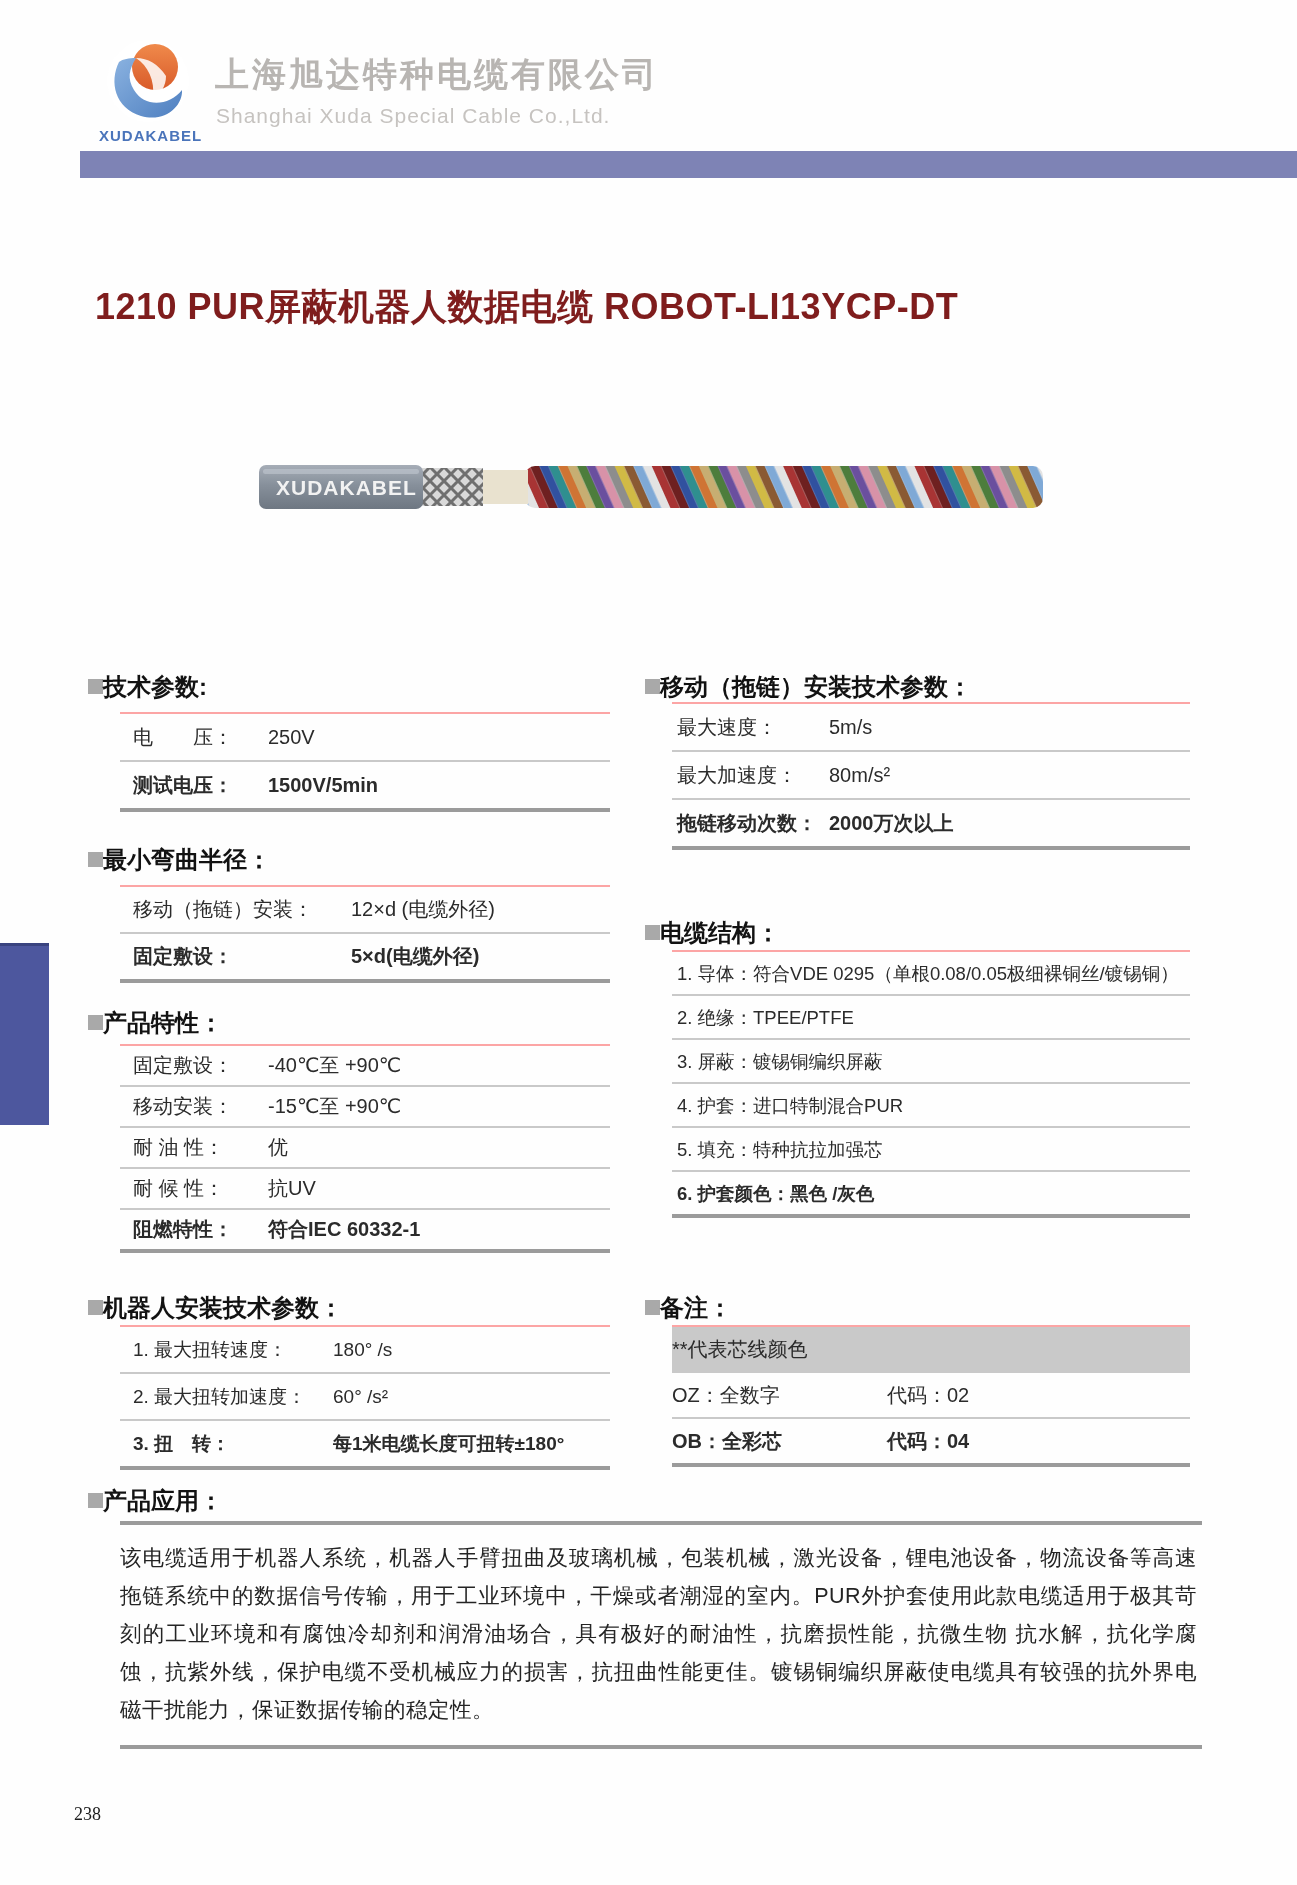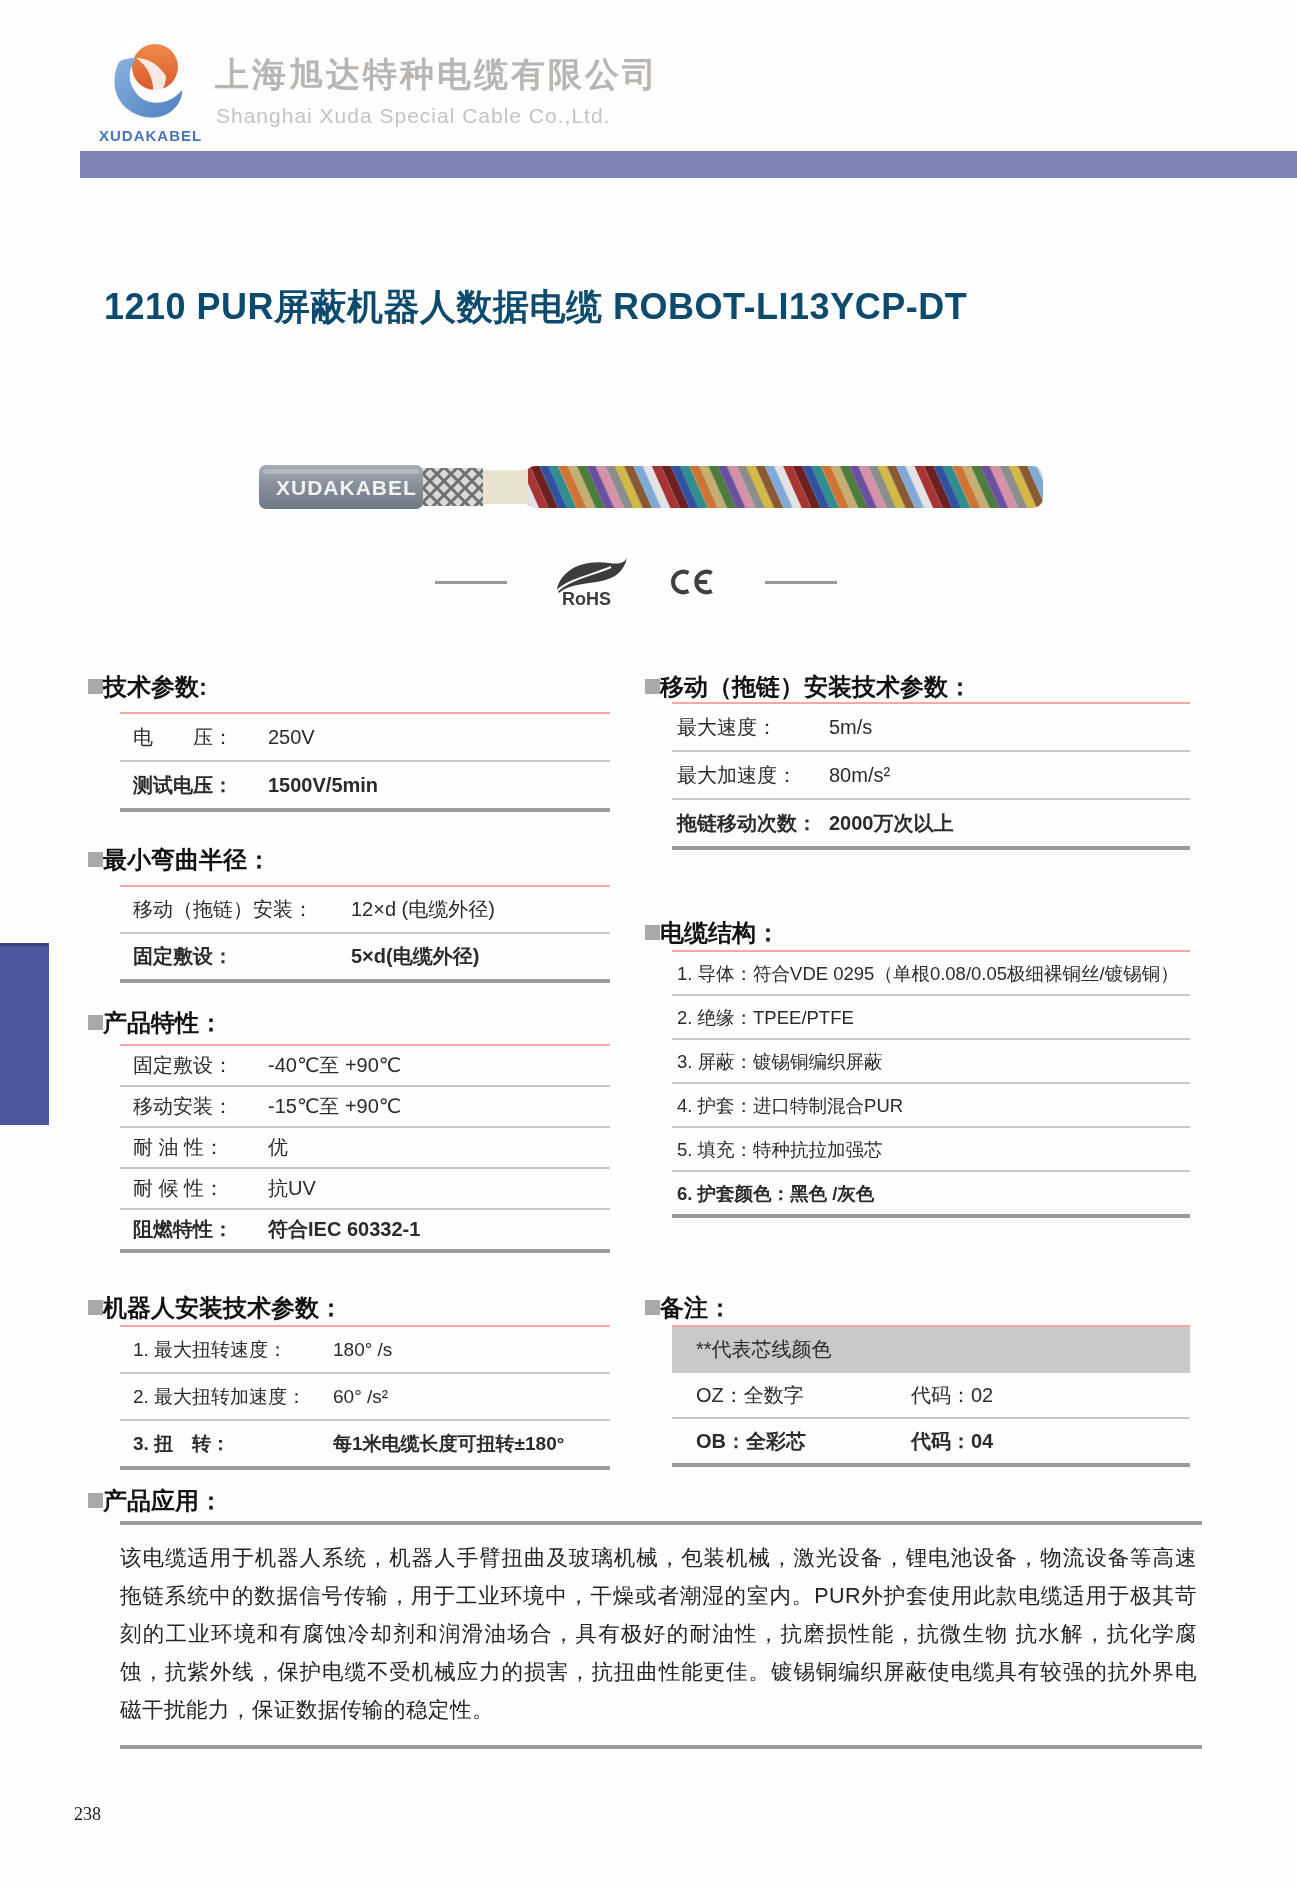--- a/index.html
+++ b/index.html
@@ -10,41 +10,41 @@
     color:#222;
   }
   .abs{position:absolute;}
   
   .brand{left:99px;top:127px;width:100px;text-align:center;
     font-size:15px;font-weight:bold;color:#4a74ba;letter-spacing:1px;}
   .co-cn{left:215px;top:52px;font-size:34px;font-weight:bold;color:#b8b5b2;letter-spacing:3px;}
   .co-en{left:216px;top:104px;font-size:21px;color:#c6c3c0;letter-spacing:1px;}
   .topbar{left:80px;top:151px;width:1217px;height:27px;background:#7e83b5;}
   .sidetab{left:0;top:943px;width:49px;height:179px;background:#4d579e;border-top:3px solid #39437f;}
-  .title{left:95px;top:283px;font-size:36px;font-weight:bold;color:#0c4a6e;letter-spacing:0.5px;white-space:nowrap;margin-left:9px;}
+  .title{left:95px;top:283px;font-size:36px;font-weight:bold;color:#7f1d1d;letter-spacing:0.5px;white-space:nowrap;}
   
   .certs{left:435px;top:552px;width:402px;height:60px;display:flex;align-items:center;justify-content:space-between;}
   .dash{width:72px;height:3px;background:#9a9a9a;}
   
   .sec{position:absolute;}
   .sec-h{display:flex;align-items:flex-start;font-weight:bold;font-size:24px;color:#121212;line-height:30px;}
   .bullet{width:15px;height:15px;background:#a9a9a9;flex:0 0 15px;margin-top:7px;}
   .tbl{margin-left:32px;border-top:2px solid #fca5a5;border-bottom:4px solid #9b9b9b;}
   .w-left{width:490px;}
   .w-right{width:518px;}
   .row{display:flex;align-items:center;border-bottom:2px solid #c9c9c9;
        font-size:20px;color:#2b2b2b;padding-left:13px;white-space:nowrap;}
   .row:last-child{border-bottom:none;font-weight:bold;}
   .t-tech{margin-top:10px}  .t-tech .row{height:46px}  .t-tech .lb{flex:0 0 135px}
   .t-mobile{}.t-mobile .row{height:46px}.t-mobile .row{padding-left:5px}.t-mobile .lb{flex:0 0 152px}
   .t-bend{margin-top:10px}  .t-bend .row{height:45px}  .t-bend .lb{flex:0 0 218px}
   .t-feat{margin-top:6px}   .t-feat .row{height:39px}  .t-feat .lb{flex:0 0 135px}
   .t-structure{margin-top:2px}.t-structure .row{height:42px;font-size:18.5px;padding-left:5px;}
   .t-robot{margin-top:2px}  .t-robot .row{height:45px;font-size:19px} .t-robot .lb{flex:0 0 200px}
-  .t-remarks{margin-top:2px}.t-remarks .row{height:44px;padding-left:24px}.t-remarks .lb{flex:0 0 215px}
+  .t-remarks{margin-top:2px}.t-remarks .row{height:44px;padding-left:0}.t-remarks .lb{flex:0 0 215px}
   .note-row{background:#c9c9c9;}
   .hr{height:4px;background:#9b9b9b;}
   .app-text{margin-left:32px;margin-top:14px;width:1077px;
     font-size:21.5px;line-height:38px;color:#242424;text-align:justify;letter-spacing:0.5px;}
   .pagenum{left:74px;top:1804px;font-family:"Liberation Serif","DejaVu Serif",serif;font-size:18px;color:#1d1d1d;}
 </style>
 </head>
 <body>
 
 <div id="page">
@@ -102,34 +102,20 @@
       </pattern>
     </defs>
     <rect x="270" y="6" width="518" height="42" rx="10" fill="url(#wires)"></rect>
     <rect x="225" y="10" width="48" height="34" fill="#e9e2cf"></rect>
     <rect x="166" y="8" width="62" height="38" fill="url(#braid)"></rect>
     <rect x="4" y="5" width="164" height="44" rx="7" fill="url(#jack)"></rect>
     <rect x="8" y="9" width="156" height="5" rx="2.5" fill="#c2c8d0" opacity="0.6"></rect>
     <text x="21" y="35" font-size="21" font-weight="bold" fill="#f2f2f2" letter-spacing="1">XUDAKABEL</text>
   </svg>
 
-  <div class="abs certs">
-    <div class="dash"></div>
-    <svg width="80" height="54" viewBox="0 0 80 54">
-      <path d="M8 34 C12 16 32 4 60 8 C70 9.5 75 8 78 3 C75 16 66 24 50 26.5 C34 29 18 30 10 38 Z" fill="#3c3c3c"></path>
-      <path d="M8 36 C20 24 44 20 62 12" stroke="#fdfdfd" stroke-width="2" fill="none"></path>
-      <text x="13" y="50" font-size="18" font-weight="bold" fill="#3c3c3c">RoHS</text>
-    </svg>
-    <svg width="52" height="34" viewBox="0 0 76 40">
-      <path d="M25.5 7 A15 15 0 1 0 25.5 33" fill="none" stroke="#3f3f3f" stroke-width="6"></path>
-      <path d="M59.5 7 A15 15 0 1 0 59.5 33" fill="none" stroke="#3f3f3f" stroke-width="6"></path>
-      <path d="M37 20 H53" stroke="#3f3f3f" stroke-width="6"></path>
-    </svg>
-    <div class="dash"></div>
-  </div>
 
   <div class="sec" style="left:88px;top:672px;">
     <div class="sec-h">
       <span class="bullet"></span>
       <span>技术参数:</span>
     </div>
     <div class="tbl t-tech w-left">
       <div class="row">
         <span class="lb">电　　压：</span>
         <span class="vl">250V</span>

